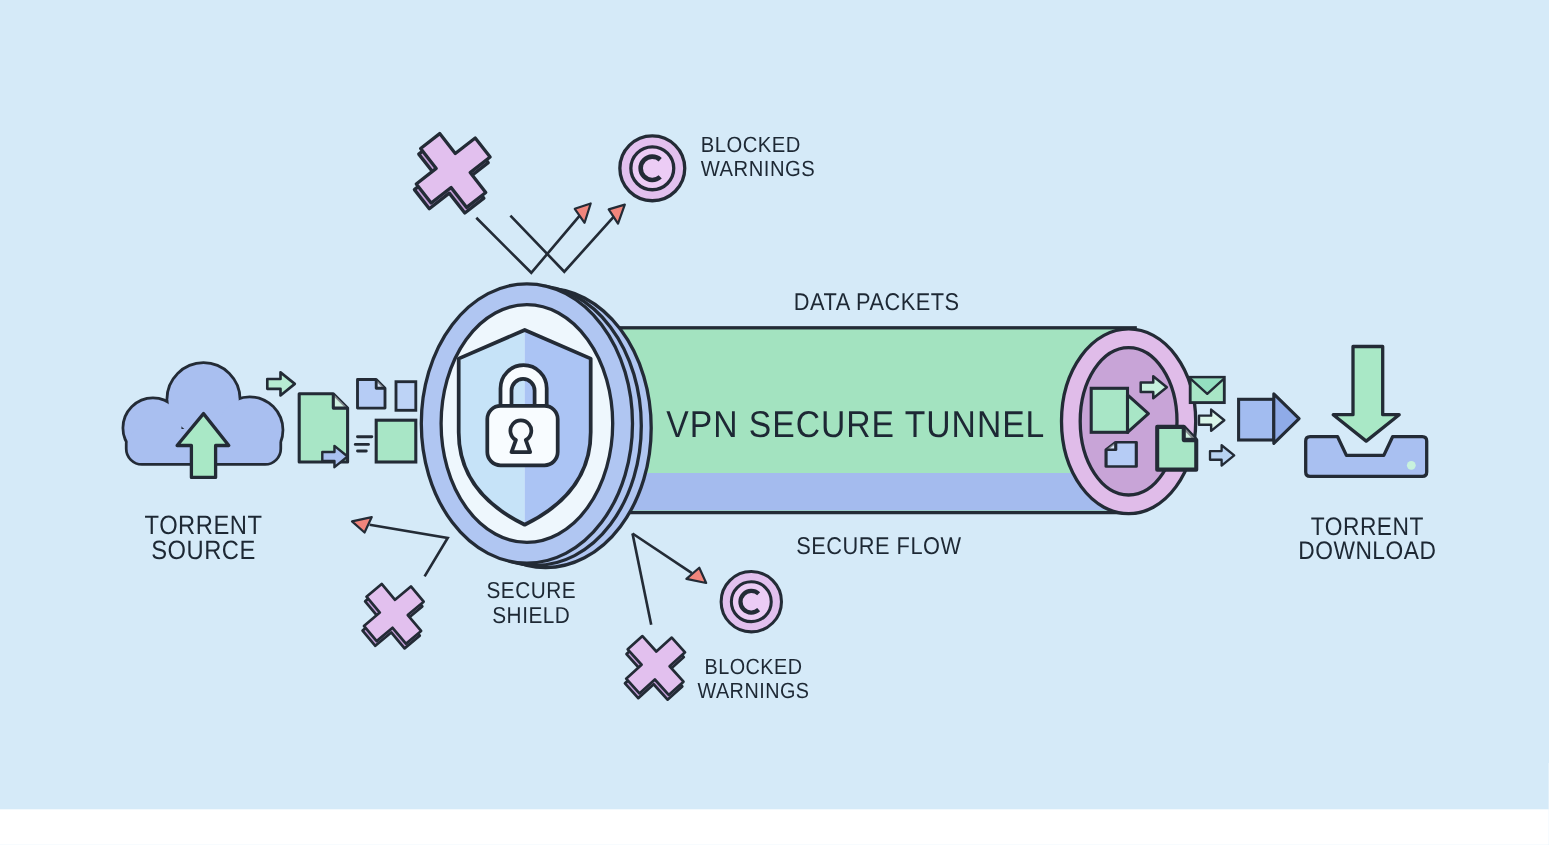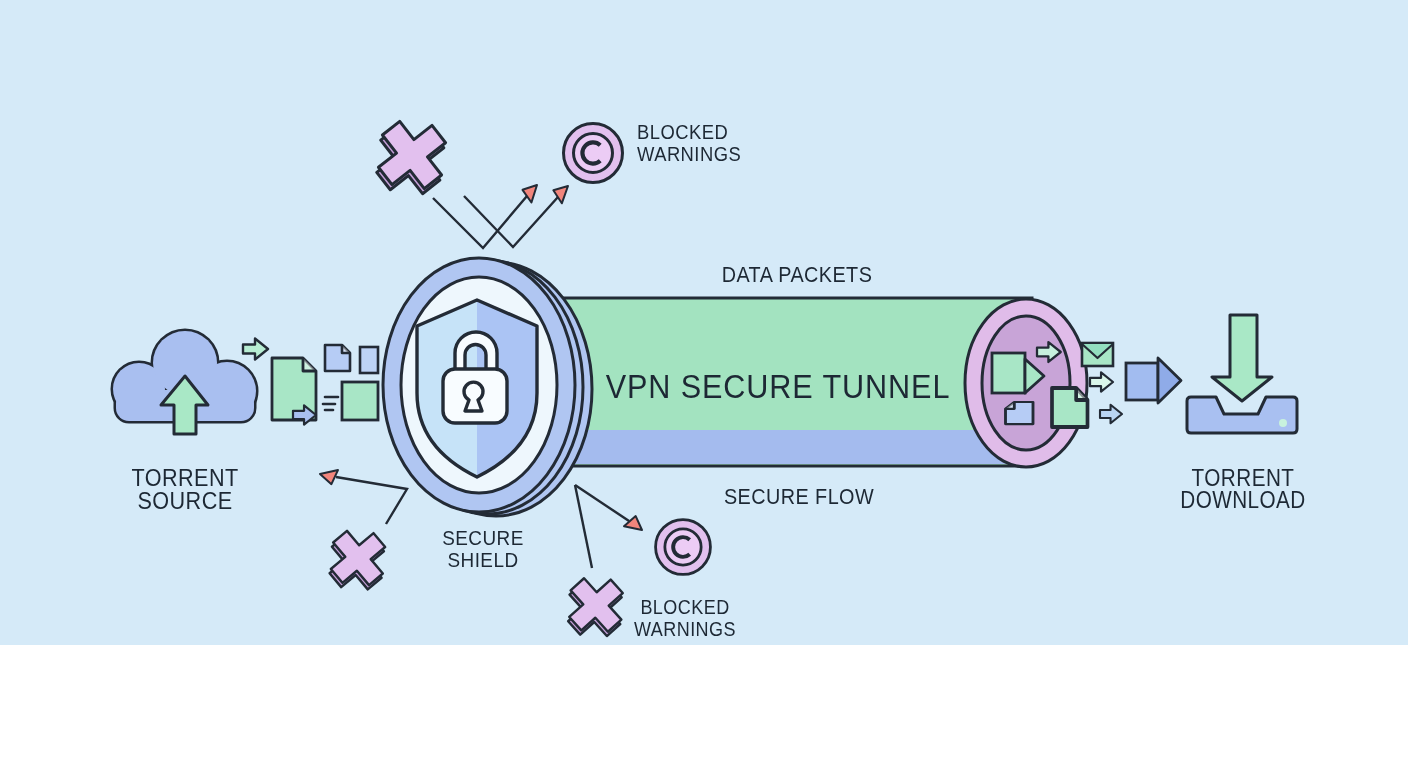--- a/index.html
+++ b/index.html
@@ -1,17 +1,17 @@
 <!DOCTYPE html>
 <html><head>
 <meta charset="utf-8">
 <style>
   html,body { margin:0; padding:0; }
   #stage {
-    position:relative; width:1408px; height:645px;
+    position:relative; width:1408px; height:736px;
     background:#d5eaf8; overflow:hidden;
     font-family:"Liberation Sans", sans-serif;
   }
   #diagram { position:absolute; left:0; top:0; }
   .label {
     position:absolute; color:#1d2834; letter-spacing:.5px;
     white-space:nowrap; line-height:22px; font-weight:400;
   }
   .centered { transform:translate(-50%,-50%) scaleX(.9); text-align:center; }
   .sm   { font-size:20px; }

